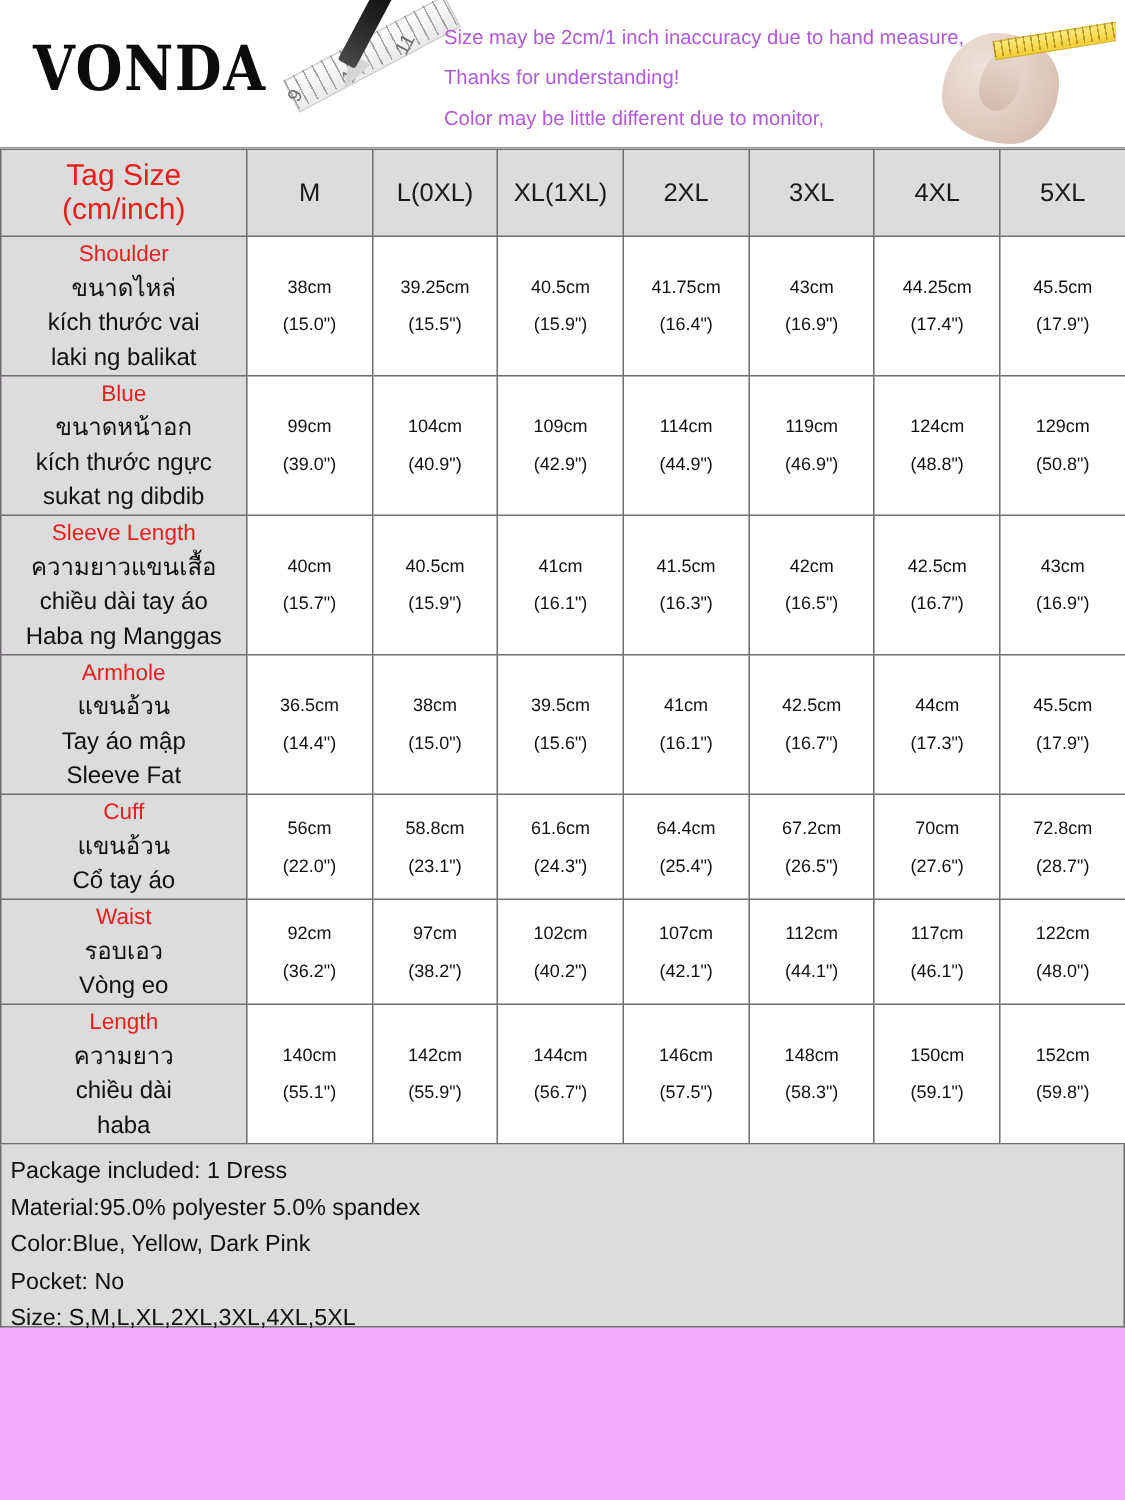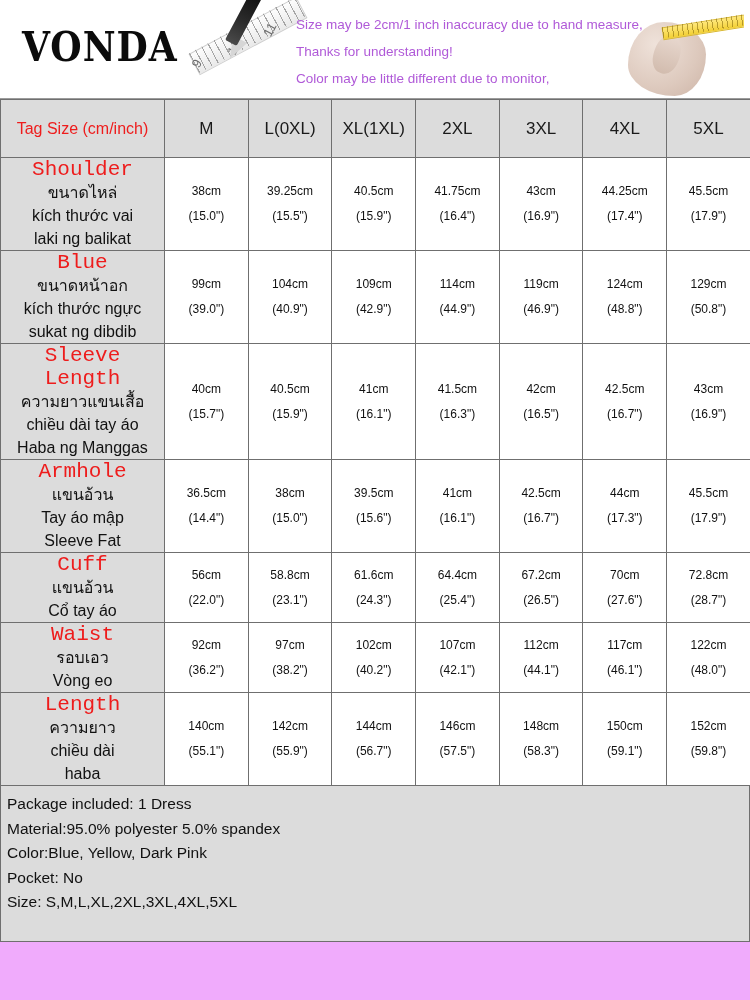--- a/index.html
+++ b/index.html
@@ -175,33 +175,32 @@
 
   thead th {
     background: #dcdcdc;
     height: 57px;
     font-size: 17px;
     font-weight: normal;
     color: #1a1a1a;
   }
   thead th.label-head {
     color: #ee1c1c;
-    font-size: 16px;
+    font-size: 20px;
   }
 
   td.rowlabel {
     background: #dcdcdc;
     padding: 4px 2px;
     line-height: 23px;
   }
   td.rowlabel .title {
     color: #ee1c1c;
-    font-size: 21px;
+    font-size: 15px;
     display: block;
-    font-family: Liberation Mono, monospace;
   }
   td.rowlabel .sub {
     color: #111111;
     font-size: 16px;
     display: block;
   }
   td.value {
     background: #ffffff;
     font-size: 12px;
     color: #111111;
@@ -212,21 +211,21 @@
   td.value .inch { display: block; }
 
   
   .footer {
     background: #dcdcdc;
     border: 1px solid #6f6f6f;
     border-top: none;
     box-sizing: border-box;
     width: 750px;
     padding: 6px 6px 4px 6px;
-    height: 156px;
+    height: 122px;
   }
   .footer-line {
     font-size: 15.5px;
     color: #111111;
     line-height: 24.5px;
     white-space: nowrap;
   }
 </style>
 </head>
 <body>

